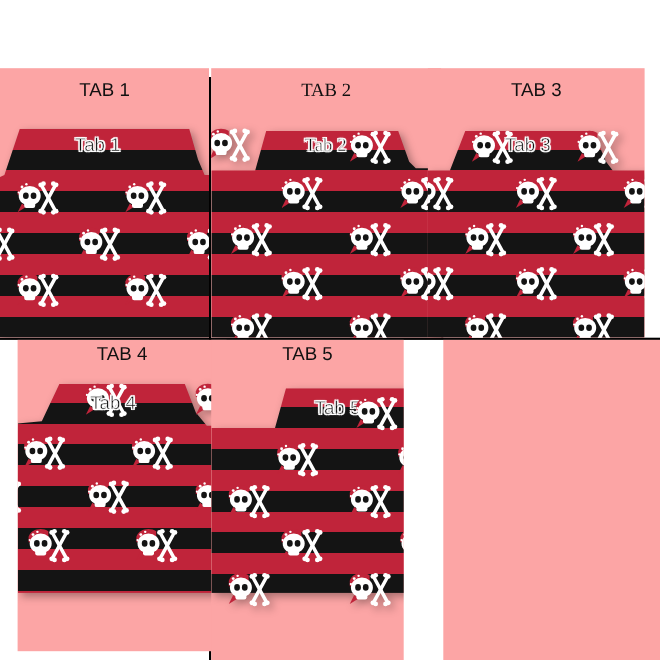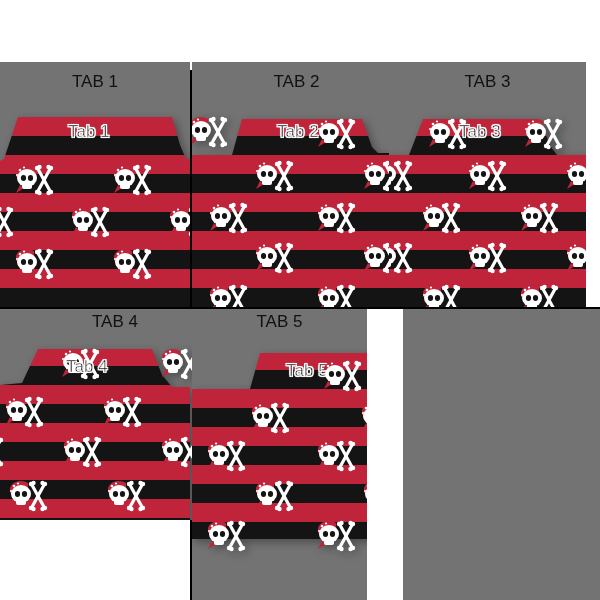--- a/index.html
+++ b/index.html
@@ -1,17 +1,17 @@
 <!DOCTYPE html>
 <html><head>
 <meta charset="utf-8">
 <style>
   html, body { margin: 0; padding: 0; }
   body { width: 600px; height: 600px; background: #ffffff; position: relative; overflow: hidden; font-family: "Liberation Sans", sans-serif; }
-  .cell { position: absolute; overflow: hidden; background: #737373; }
+  .cell { position: absolute; overflow: hidden; background: #fca5a5; }
   .vline { position: absolute; width: 2px; background: #000; }
   .hline { position: absolute; height: 2px; background: #000; }
   .caption { position: absolute; left: 0; right: 0; text-align: center; font-size: 17px; color: #111; }
   .divider-wrap { position: absolute; filter: drop-shadow(3px 3px 4px rgba(0,0,0,0.35)); }
   .divider {
     position: absolute; inset: 0;
     background: repeating-linear-gradient(180deg, #c0243a 0px, #c0243a 19px, #141414 19px, #141414 38px);
   }
   .tab-label {
     position: absolute; font-size: 17px; color: #111; font-weight: normal;
@@ -83,21 +83,21 @@
       </svg>
     <svg class="skull" style="left:12px; top:130px;">
         <use href="#skull"></use>
       </svg>
     <svg class="skull" style="left:110px; top:130px;">
         <use href="#skull"></use>
       </svg>
   </div>
 </div>
 
-<div class="cell" style="left:192px; top:62px; width:209px; height:245px;">
+<div class="cell" style="left:192px; top:62px; width:209px; height:245px;font-family:Liberation Serif, serif;">
   <div class="caption" style="top:10px;">TAB 2</div>
   <div class="divider-wrap" style="left:0; top:55px; width:209px; height:190px;">
     <div class="divider" style="clip-path: polygon(0 38px, 40px 38px, 50px 2px, 170px 2px, 180px 30px, 186px 36px, 209px 36px, 209px 190px, 0 190px);"></div>
     <div class="tab-label" style="left:85px; top:5px;">Tab 2</div>
     <svg class="skull" style="left:122px; top:0px;">
         <use href="#skull"></use>
       </svg>
     <svg class="skull" style="left:-6px; top:-2px;">
         <use href="#skull"></use>
       </svg>
@@ -165,21 +165,21 @@
       </svg>
     <svg class="skull" style="left:30px; top:166px;">
         <use href="#skull"></use>
       </svg>
     <svg class="skull" style="left:128px; top:166px;">
         <use href="#skull"></use>
       </svg>
   </div>
 </div>
 
-<div class="cell" style="left:0; top:309px; width:190px; height:211px;padding-left:40px;">
+<div class="cell" style="left:16px; top:309px; width:190px; height:283px;">
   <div class="caption" style="top:3px;">TAB 4</div>
   <div class="divider-wrap" style="left:0; top:38px; width:190px; height:192px;">
     <div class="divider" style="clip-path: polygon(0 38px, 22px 36px, 38px 2px, 152px 2px, 162px 28px, 172px 40px, 190px 40px, 190px 192px, 0 192px);"></div>
     <svg class="skull" style="left:58px; top:0px;">
         <use href="#skull"></use>
       </svg>
     <svg class="skull" style="left:158px; top:0px;">
         <use href="#skull"></use>
       </svg>
     <div class="tab-label" style="left:66px; top:10px;">Tab 4</div>

